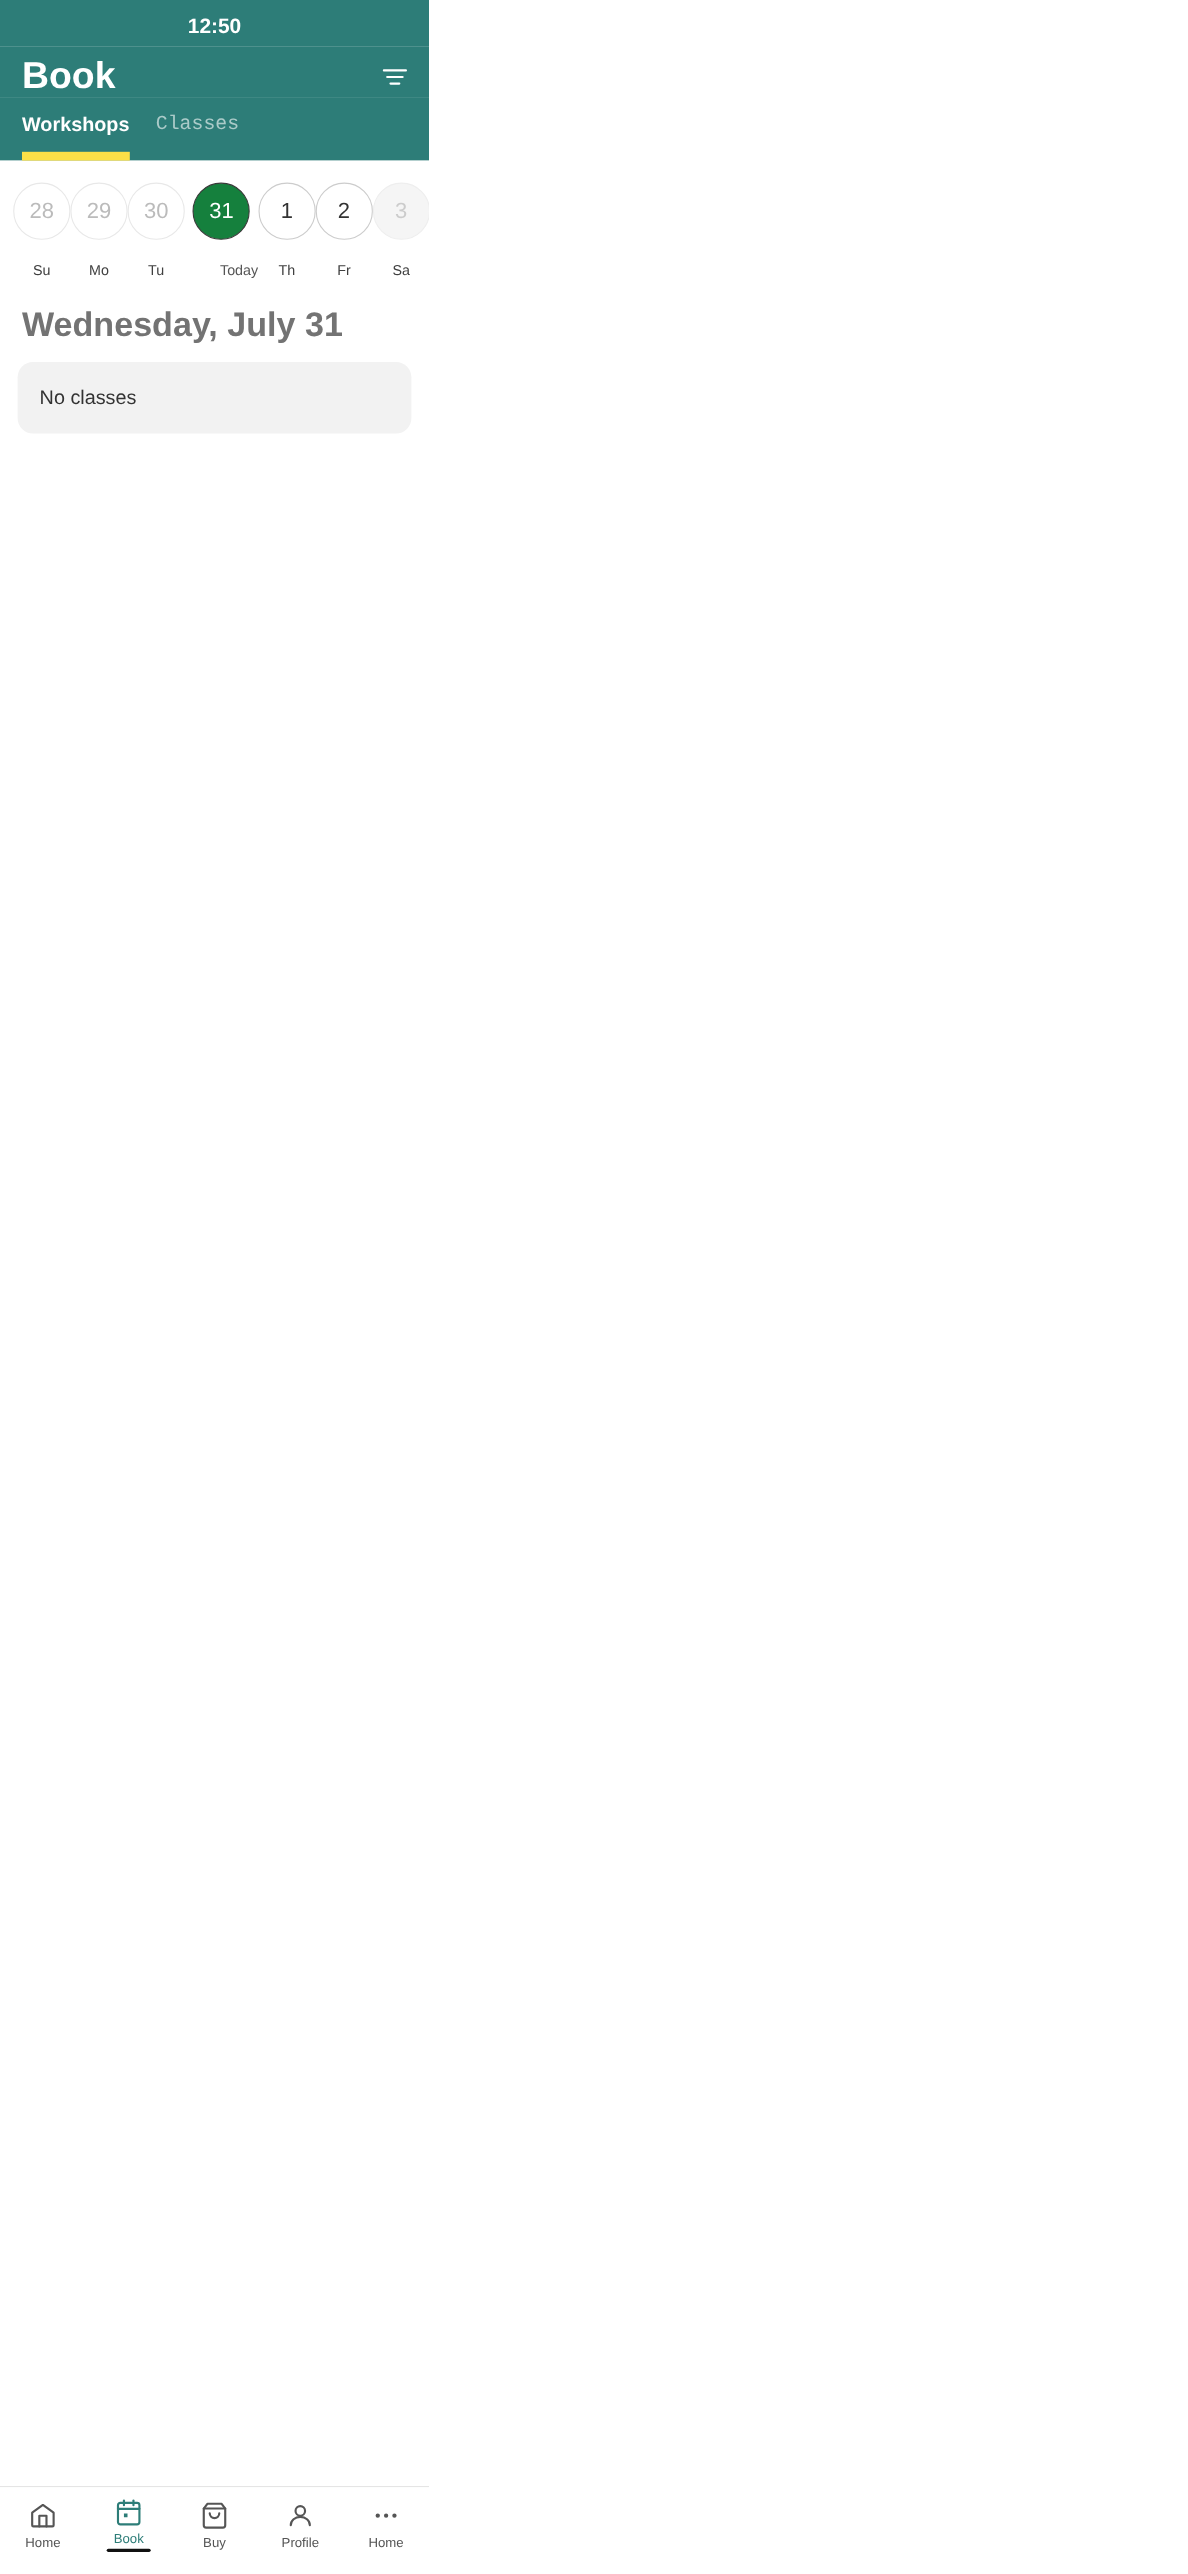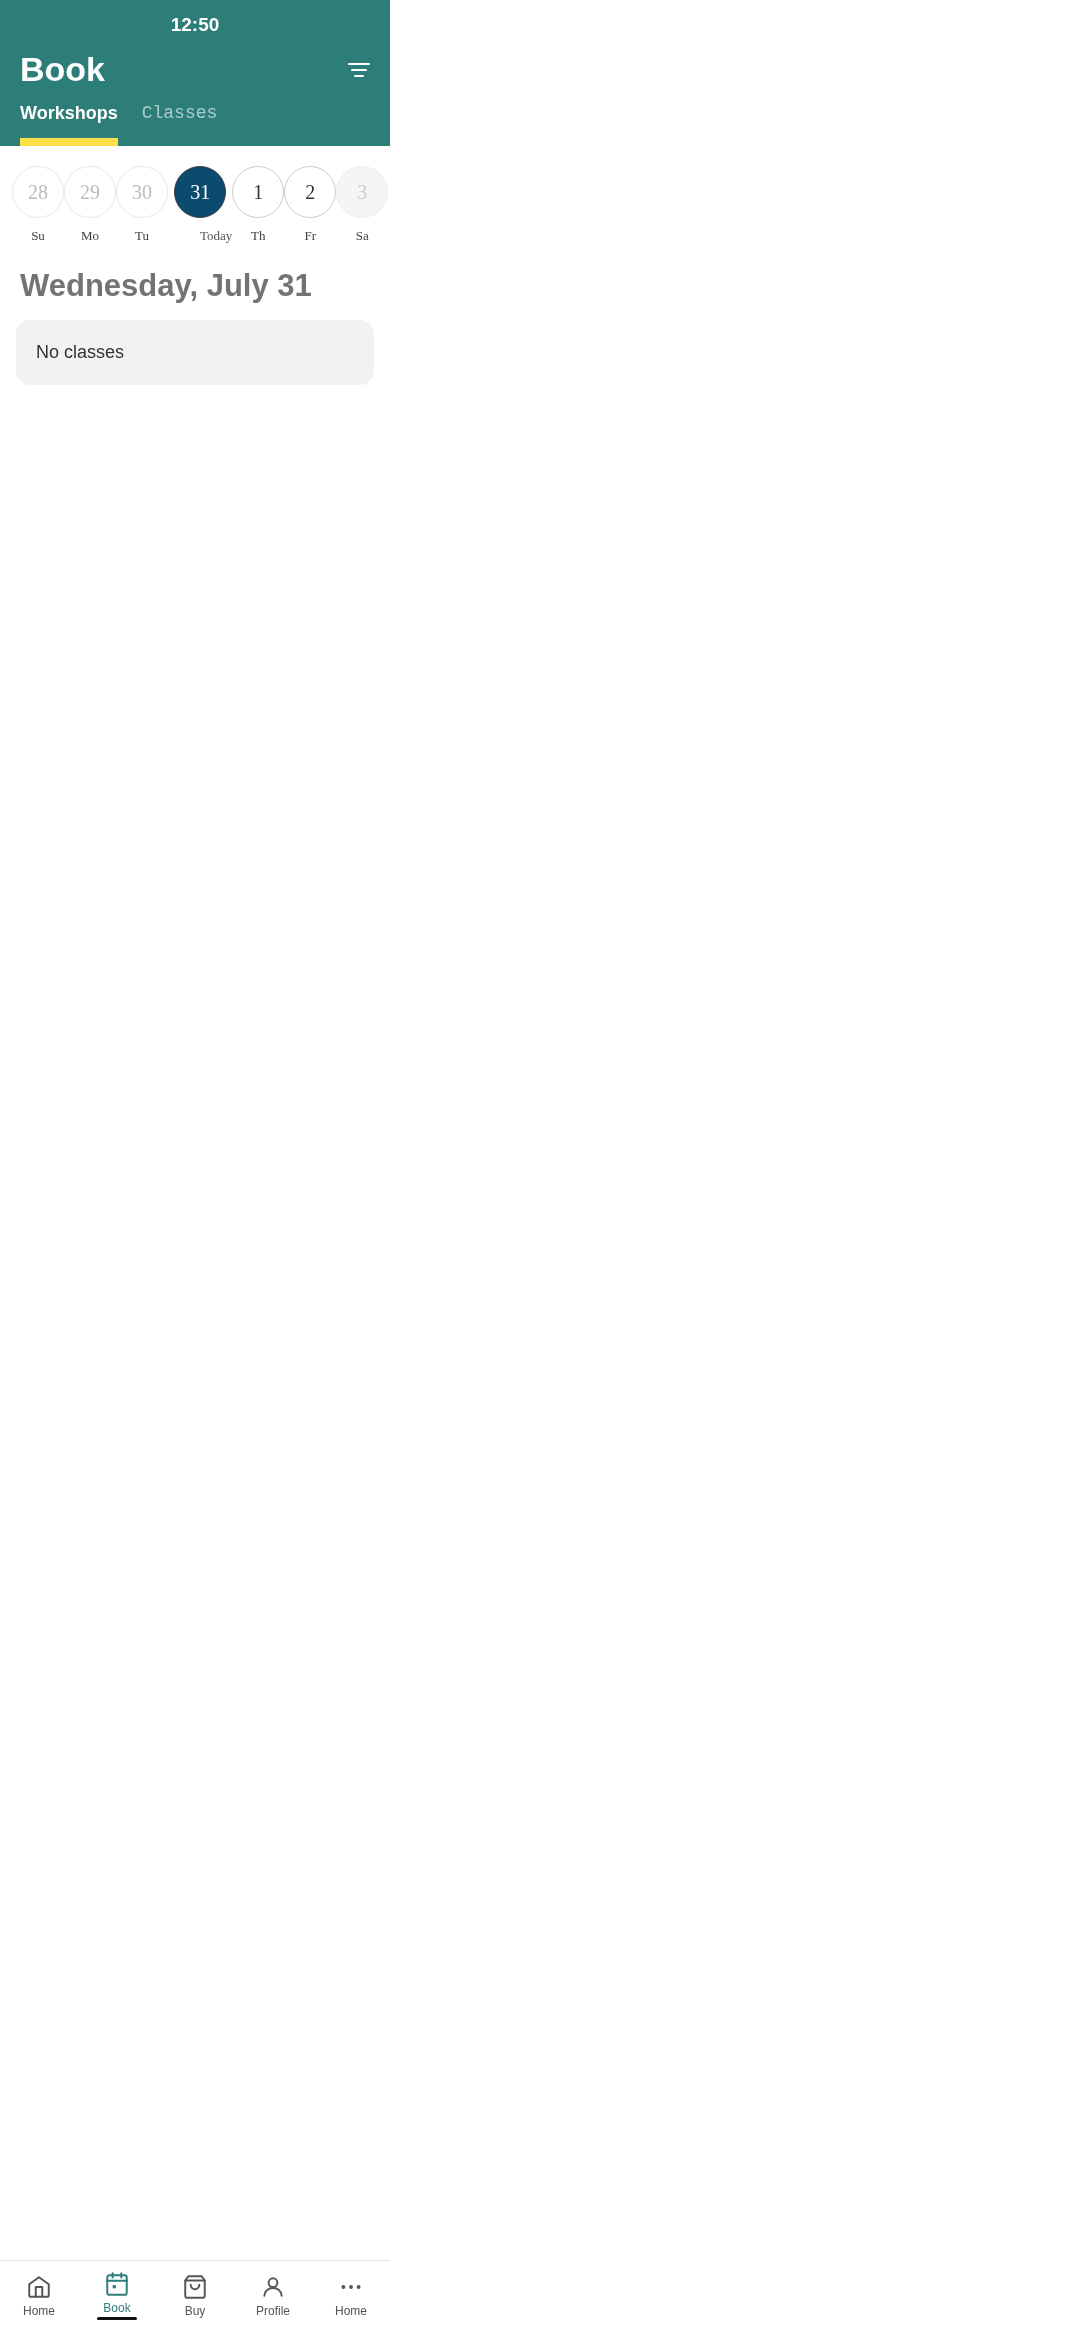--- a/index.html
+++ b/index.html
@@ -91,40 +91,39 @@
       padding: 20px 12px 8px;
       display: flex;
       justify-content: space-around;
       align-items: center;
     }
 
     .day-item {
       display: flex;
       flex-direction: column;
       align-items: center;
-      gap: 10px;
+      gap: 20px;
       cursor: pointer;
-      font-family: Liberation Serif, serif;
     }
 
     .day-number {
       width: 52px;
       height: 52px;
       border-radius: 50%;
       display: flex;
       align-items: center;
       justify-content: center;
       font-size: 20px;
       font-weight: 500;
       color: #999;
       border: 1.5px solid #e0e0e0;
     }
 
     .day-number.today {
-      background: #0c4a6e;
+      background: #15803d;
       color: white;
       border-color: #3a3a3a;
     }
 
     .day-number.future {
       color: #333;
       border-color: #ccc;
     }
 
     .day-number.past {

